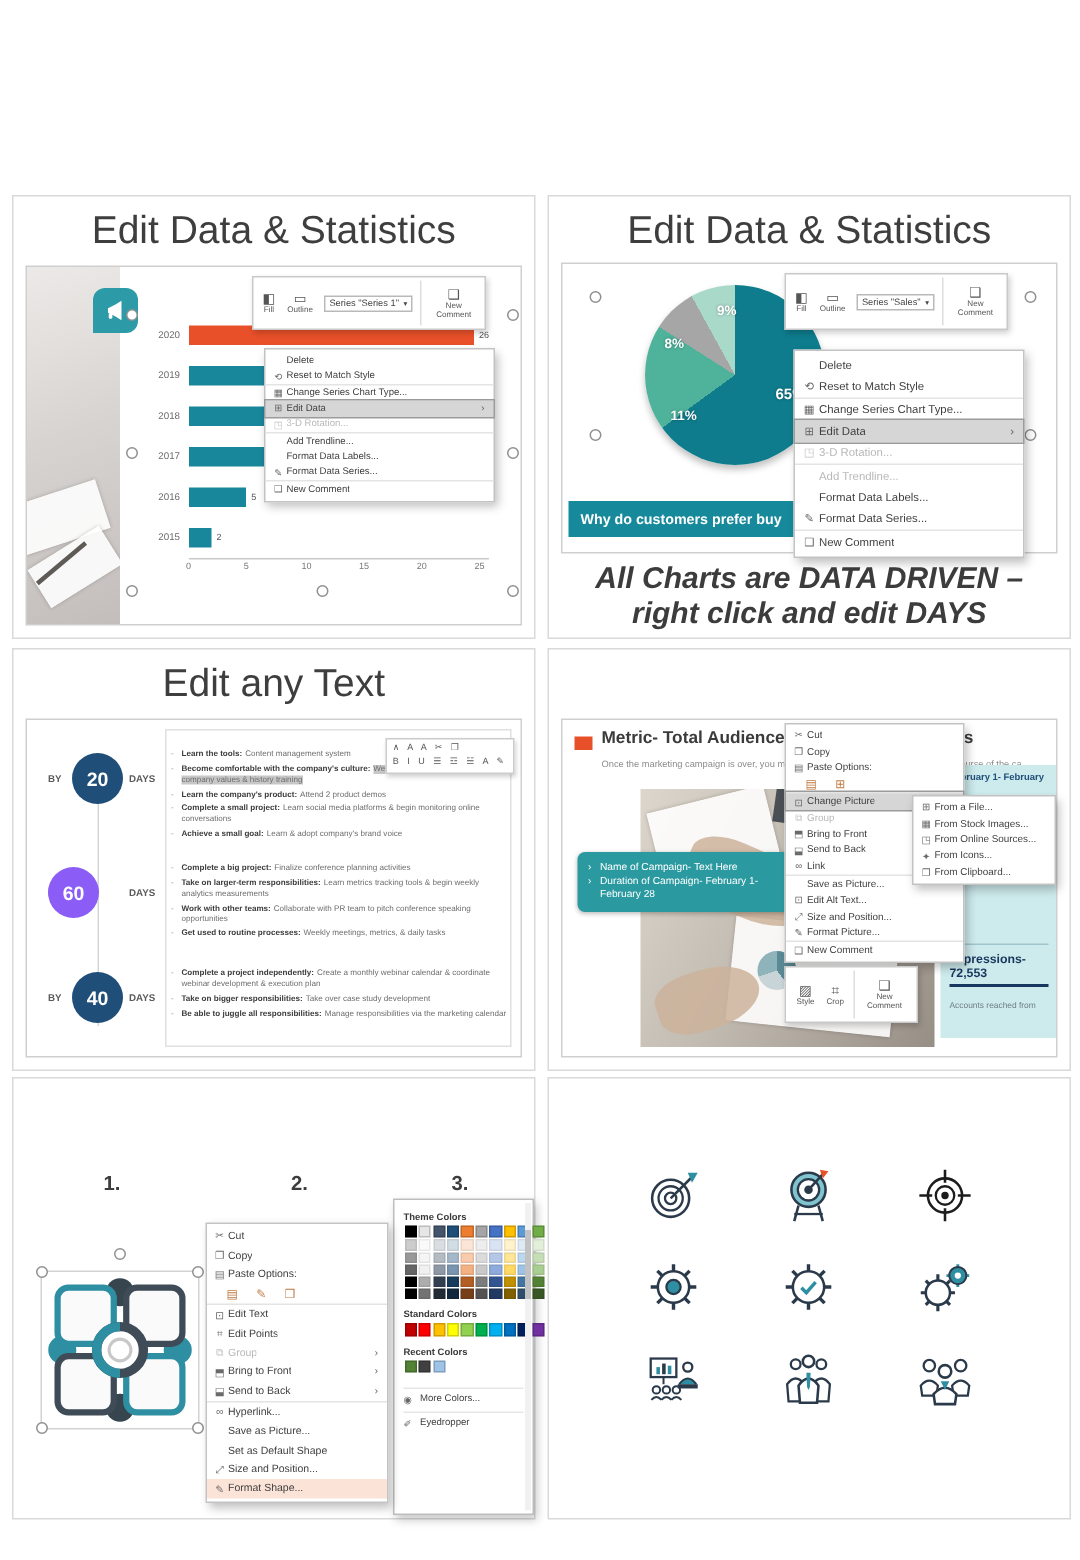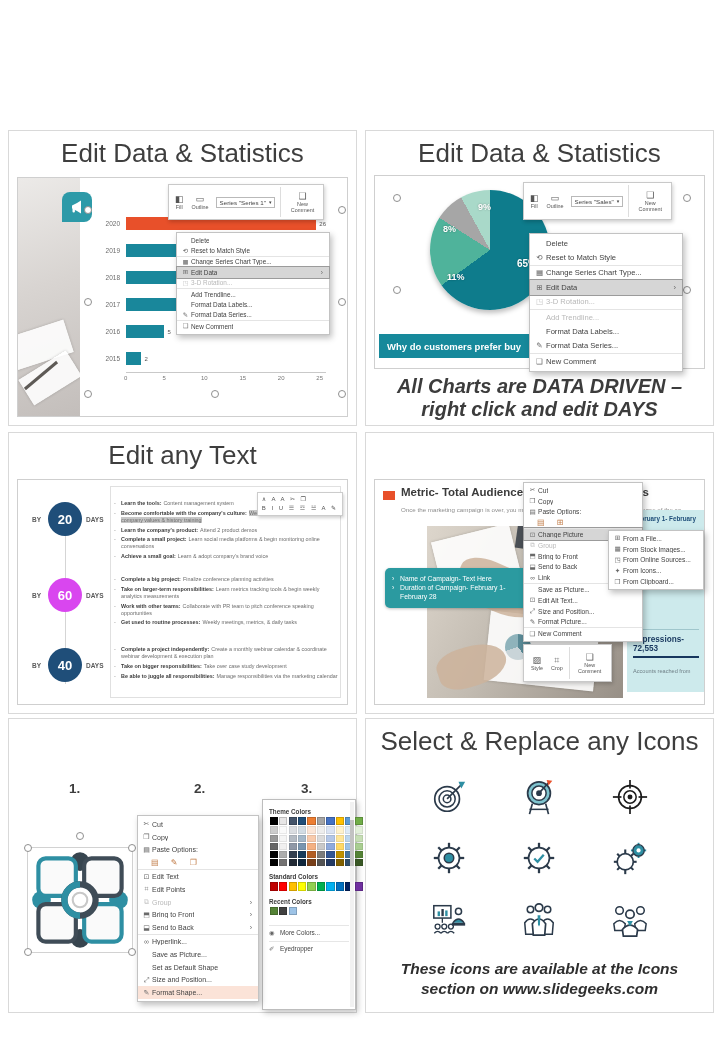--- a/index.html
+++ b/index.html
@@ -438,21 +438,21 @@
 
           <div class="bull">
             <span class="dash">-</span>
             <span><span class="lead">Achieve a small goal:</span><span class="rest">Learn &amp; adopt company's brand voice</span></span>
           </div>
         </div>
     </div>
 
     <div class="ggroup" style="top:98px;">
       <span class="by" style="left:14px;top:14px;">BY</span>
-      <div class="gcirc" style="left: 30px; top: 0px; background: #d946ef;">
+      <div class="gcirc" style="left: 14px; top: 0px; background: #8b5cf6;">
           <span>60</span>
         </div>
       <span class="days" style="left:68px;top:14px;">DAYS</span>
       <div class="bullets" style="top:-2px;">
 
           <div class="bull">
             <span class="dash">-</span>
             <span><span class="lead">Complete a big project:</span><span class="rest">Finalize conference planning activities</span></span>
           </div>
 
@@ -889,21 +889,20 @@
       <span class="ic">✐</span>
       <span>Eyedropper</span>
     </div>
     <div class="pal-scroll">
         <i></i>
       </div>
   </div>
 </div>
 
 <div class="panel" style="left:365px;top:718px;width:347px;height:293px;">
-  <div class="ptitle">Select &amp; Replace any Icons</div>
   <div class="icongrid" style="left:38px;top:48px;width:271px;height:182px;">
     <svg class="icn" viewBox="0 0 40 40">
       <circle cx="18" cy="22" r="13" fill="none" stroke="#2b3a4a" stroke-width="1.8"></circle>
       <circle cx="18" cy="22" r="8.5" fill="none" stroke="#2b3a4a" stroke-width="1.6"></circle>
       <circle cx="18" cy="22" r="4" fill="none" stroke="#2b3a4a" stroke-width="1.6"></circle>
       <line x1="18" y1="22" x2="33" y2="7" stroke="#2b3a4a" stroke-width="1.8"></line>
       <path d="M30 4 L37 4 L33 11 Z" fill="#2e8fa3"></path>
     </svg>
     <svg class="icn" viewBox="0 0 40 40">
       <circle cx="20" cy="16" r="12" fill="#7fc4cf" stroke="#2b3a4a" stroke-width="1.8"></circle>
@@ -1007,14 +1006,13 @@
         <circle cx="9" cy="11" r="4"></circle>
           <circle cx="31" cy="11" r="4"></circle>
         <path d="M3 25 Q9 18 15 25 L14 32 L4 32 Z"></path>
         <path d="M25 25 Q31 18 37 25 L36 32 L26 32 Z"></path>
       </g>
       <circle cx="20" cy="15" r="4.4" fill="#ffffff" stroke="#2b3a4a" stroke-width="1.8"></circle>
       <path d="M12 31 Q20 22 28 31 L27 38 L13 38 Z" fill="#ffffff" stroke="#2b3a4a" stroke-width="1.8"></path>
       <path d="M17 22 L23 22 L20 28 Z" fill="#2e8fa3"></path>
     </svg>
   </div>
-  <div class="cap6" style="top:240px;padding:0 14px;box-sizing:border-box;">These icons are available at the Icons section on www.slidegeeks.com</div>
 </div>
 
 </body></html>

